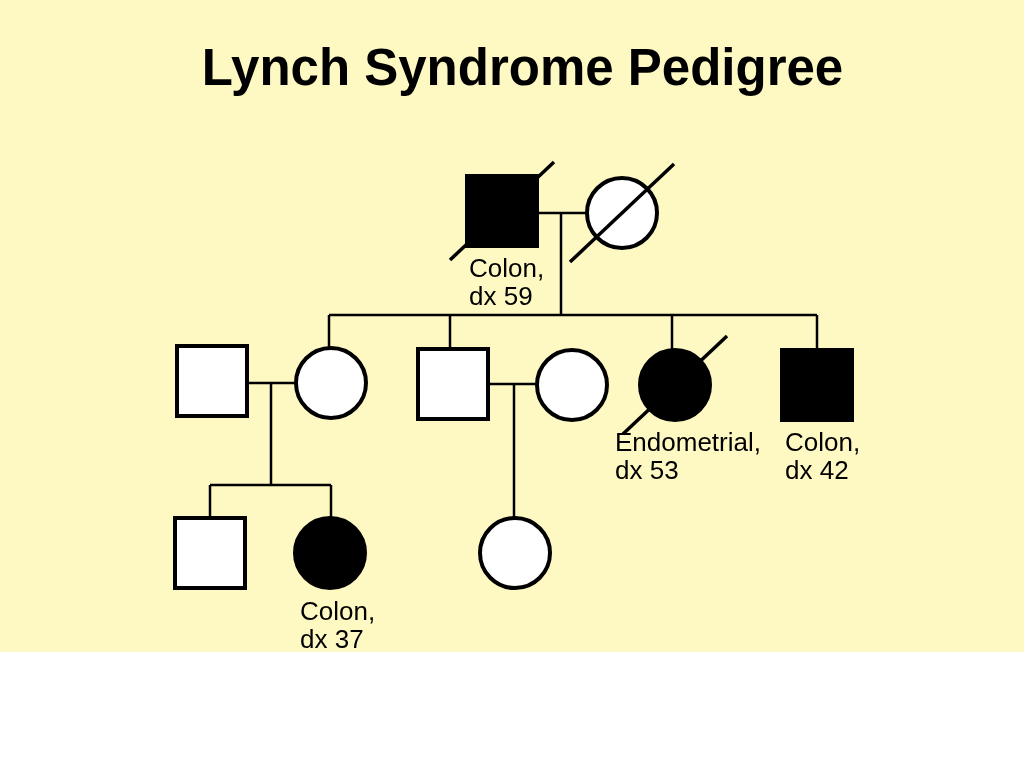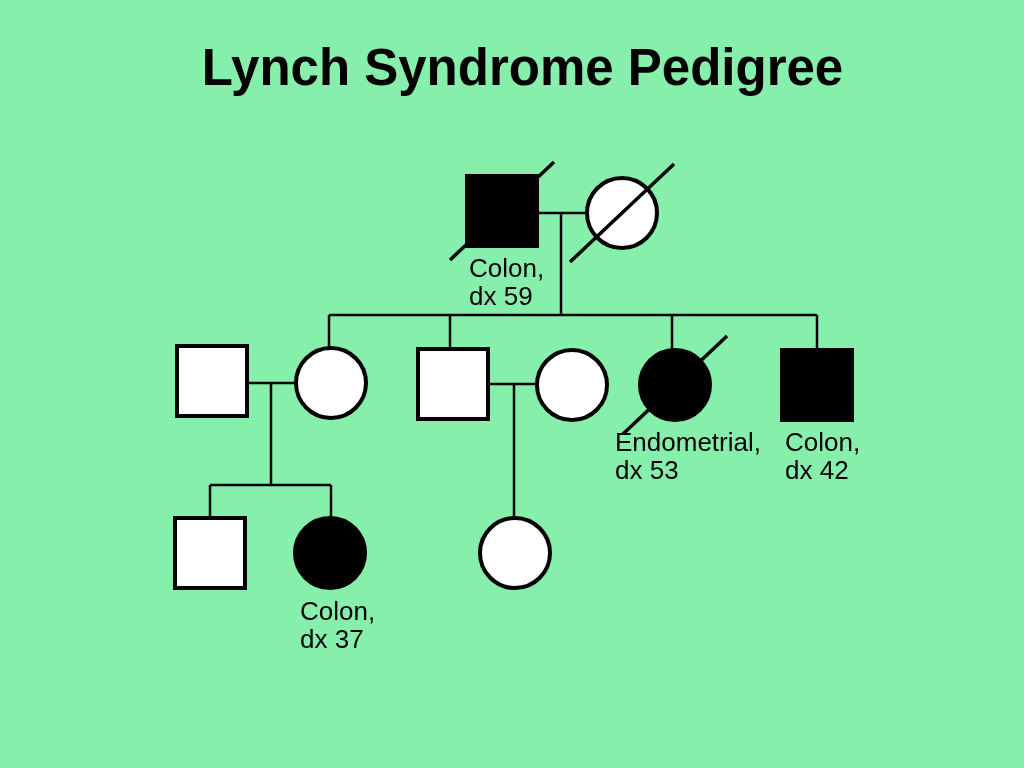--- a/index.html
+++ b/index.html
@@ -4,22 +4,22 @@
 <style>
   html, body {
     margin: 0;
     padding: 0;
     background: #ffffff;
     font-family: "Liberation Sans", sans-serif;
   }
   .canvas {
     position: relative;
     width: 1024px;
-    height: 768px;
-    background: #86efac;
+    height: 652px;
+    background: #fef9c3;
     overflow: hidden;
   }
   .title {
     position: absolute;
     top: 42px;
     left: 0;
     width: 1045px;
     text-align: center;
     font-size: 51px;
     font-weight: bold;

